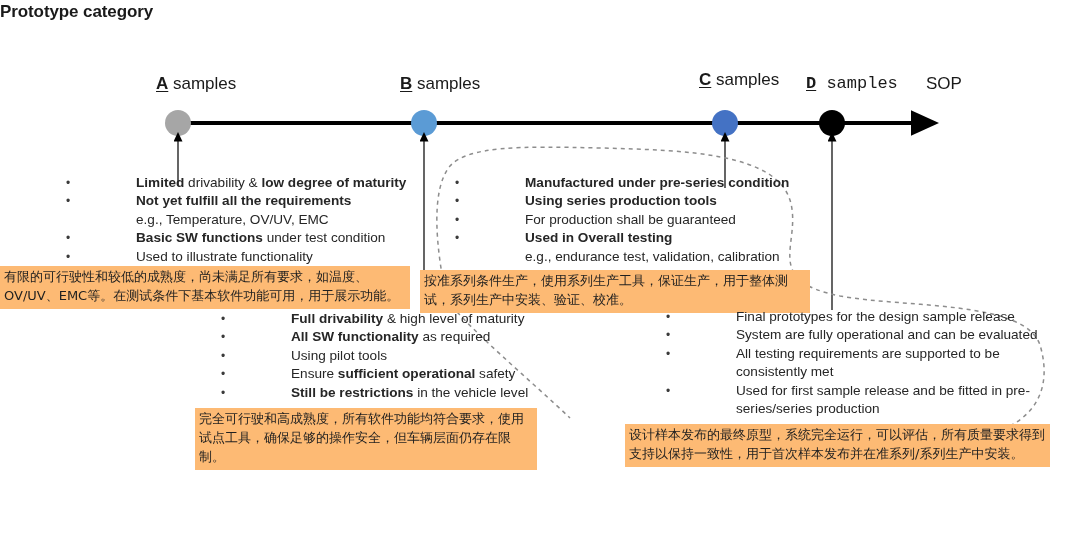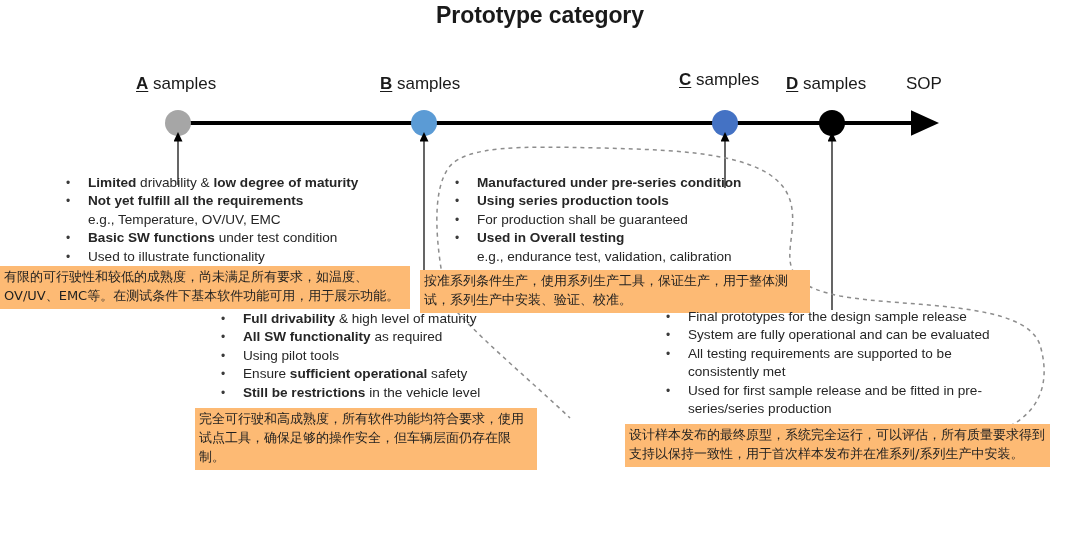--- a/index.html
+++ b/index.html
@@ -22,42 +22,43 @@
     width: 1080px;
     height: 536px;
   }
 
   
   #slide-title {
     position: absolute;
     left: 0;
     top: 2px;
     width: 1080px;
-    text-align: center;
-    font-size: 23px;
+    text-align: left;
+    font-size: 17px;
     font-weight: bold;
     color: #1a1a1a;
     letter-spacing: -0.1px;
   }
 
   
   #timeline-svg {
     position: absolute;
     left: 0;
     top: 0;
     width: 1080px;
     height: 536px;
     pointer-events: none;
   }
 
   .stage-label {
     position: absolute;
     font-size: 17px;
     color: #1a1a1a;
     white-space: nowrap;
+    margin-left: 20px;
   }
   .stage-label .key {
     font-weight: bold;
     text-decoration: underline;
     text-underline-offset: 2px;
   }
   .stage-label .rest {
     font-weight: normal;
   }
 
@@ -76,20 +77,21 @@
   .bullet-dot {
     width: 22px;
     flex: 0 0 22px;
     text-align: left;
     font-size: 12px;
     line-height: 1.36;
     color: #3a3a3a;
   }
   .bullet-text {
     flex: 1 1 auto;
+    margin-left: 48px;
   }
   .bullet-text b { font-weight: bold; }
   .bullet-row.cont .bullet-dot { visibility: hidden; }
 
   
   .cn-box {
     position: absolute;
     background: #fdba74;
     color: #1f1f1f;
     font-size: 13px;
@@ -156,21 +158,21 @@
   </div>
 
   <div class="stage-label" style="left:380px; top:74px;">
     <span class="key">B</span><span class="rest"> samples</span>
   </div>
 
   <div class="stage-label" style="left:679px; top:70px;">
     <span class="key">C</span><span class="rest"> samples</span>
   </div>
 
-  <div class="stage-label" style="left:786px; top:74px;">
+  <div class="stage-label" style="left:786px; top:74px;font-family:Liberation Mono, monospace;">
     <span class="key">D</span><span class="rest"> samples</span>
   </div>
 
   <div class="stage-label" style="left:906px; top:74px;">
     <span class="rest">SOP</span>
   </div>
 
   <div class="bullet-block" id="block-a" style="left:66px; top:174px;">
       <div class="bullet-row">
         <span class="bullet-dot">•</span>

